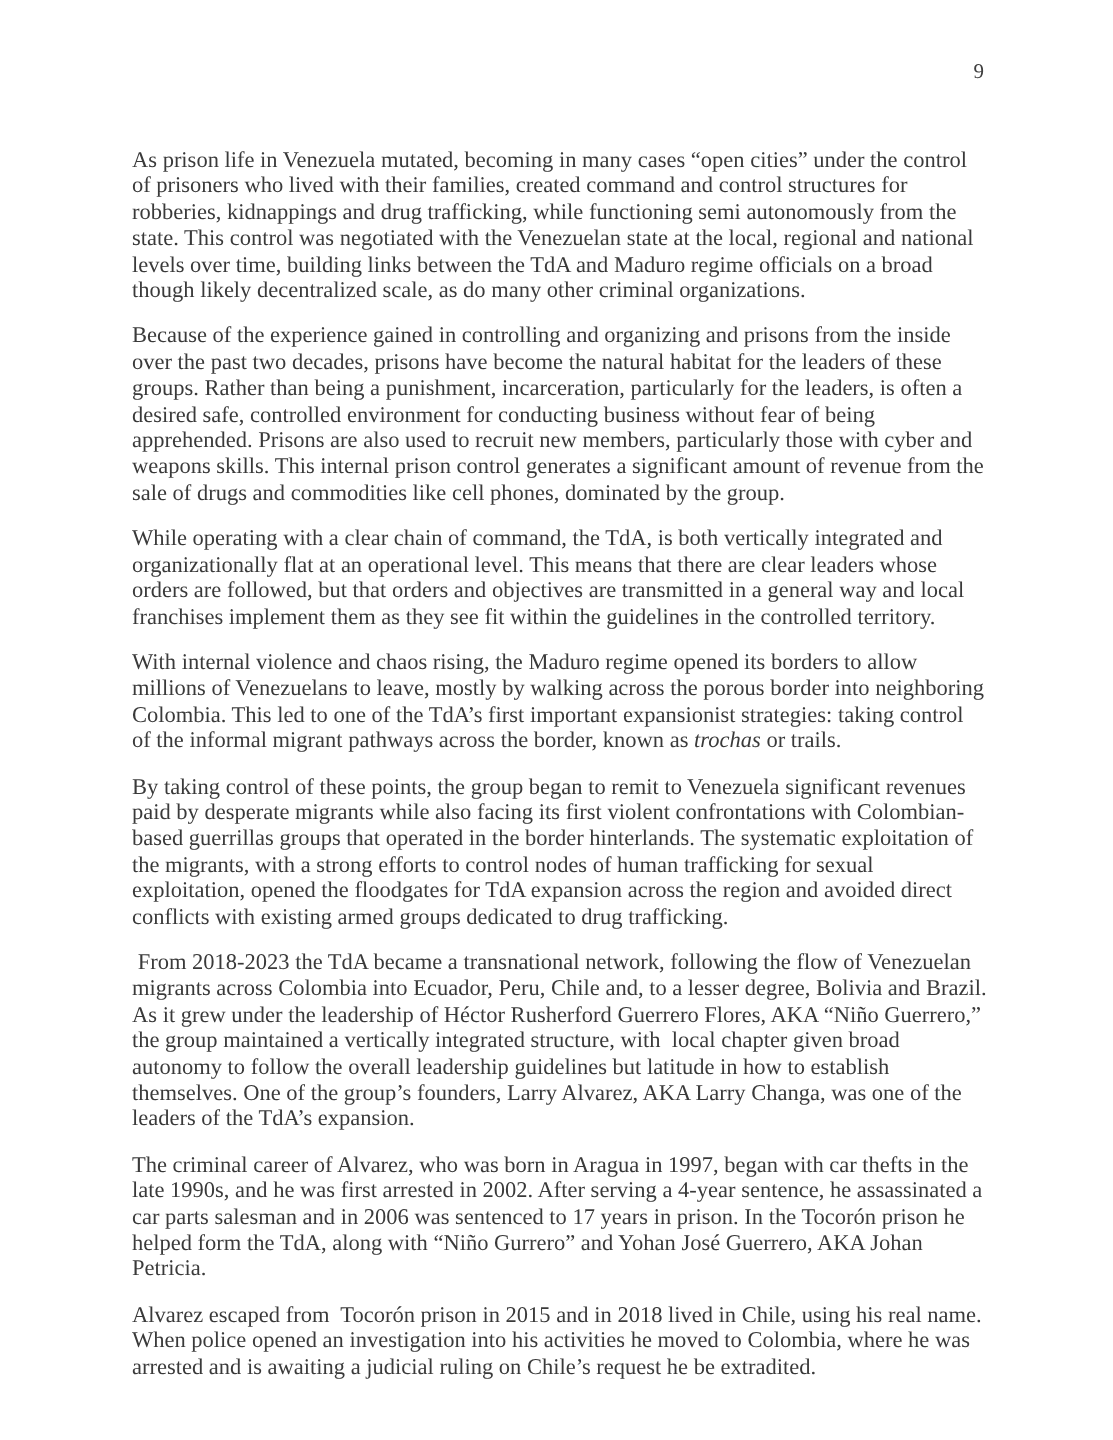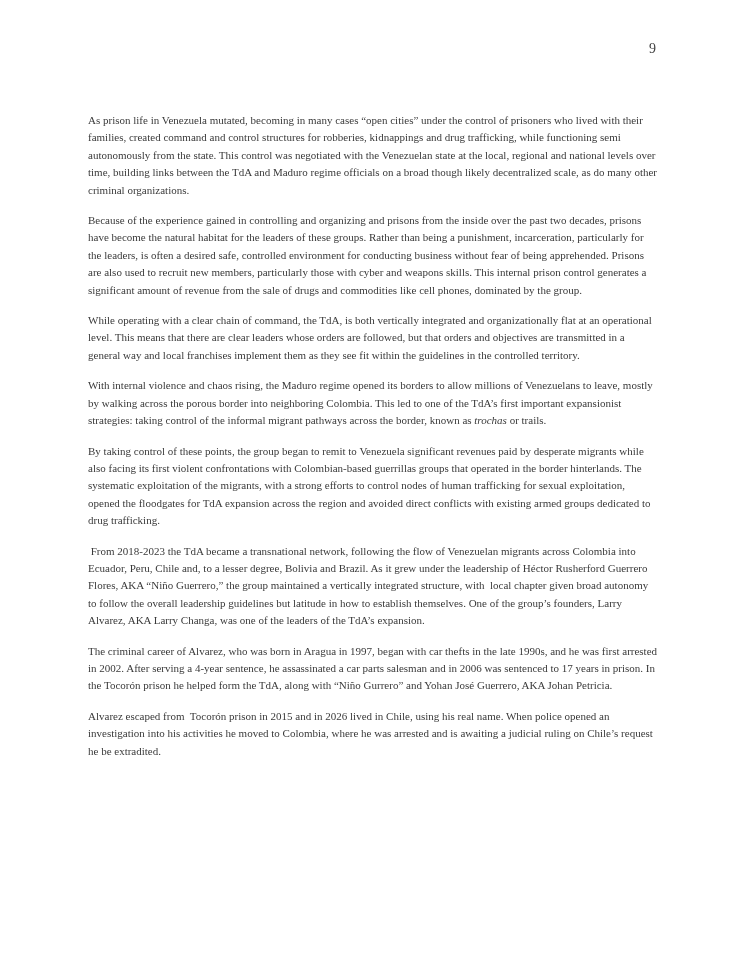--- a/index.html
+++ b/index.html
@@ -19,24 +19,24 @@
   .page-number {
     position: absolute;
     top: 40px;
     right: 86px;
     font-size: 14px;
     line-height: 17px;
     color: #3f3f3f;
   }
   .body-text {
     position: absolute;
-    top: 112px;
+    top: 99px;
     left: 88px;
     width: 570px;
-    font-size: 11px;
+    font-size: 15px;
     line-height: 17.4px;
     text-align: left;
   }
   .body-text p {
     margin: 0 0 13px 0;
     white-space: pre-wrap;
   }
   .body-text em {
   }
 </style>
@@ -46,15 +46,15 @@
 <div class="page">
   <div class="page-number">9</div>
   <main class="body-text">
       <p><span>As prison life in Venezuela mutated, becoming in many cases “open cities” under the control of prisoners who lived with their families, created command and control structures for robberies, kidnappings and drug trafficking, while functioning semi autonomously from the state. This control was negotiated with the Venezuelan state at the local, regional and national levels over time, building links between the TdA and Maduro regime officials on a broad though likely decentralized scale, as do many other criminal organizations.</span></p>
       <p><span>Because of the experience gained in controlling and organizing and prisons from the inside over the past two decades, prisons have become the natural habitat for the leaders of these groups. Rather than being a punishment, incarceration, particularly for the leaders, is often a desired safe, controlled environment for conducting business without fear of being apprehended. Prisons are also used to recruit new members, particularly those with cyber and weapons skills. This internal prison control generates a significant amount of revenue from the sale of drugs and commodities like cell phones, dominated by the group.</span></p>
       <p><span>While operating with a clear chain of command, the TdA, is both vertically integrated and organizationally flat at an operational level. This means that there are clear leaders whose orders are followed, but that orders and objectives are transmitted in a general way and local franchises implement them as they see fit within the guidelines in the controlled territory.</span></p>
       <p><span>With internal violence and chaos rising, the Maduro regime opened its borders to allow millions of Venezuelans to leave, mostly by walking across the porous border into neighboring Colombia. This led to one of the TdA’s first important expansionist strategies: taking control of the informal migrant pathways across the border, known as </span><em>trochas</em><span> or trails.</span></p>
       <p><span>By taking control of these points, the group began to remit to Venezuela significant revenues paid by desperate migrants while also facing its first violent confrontations with Colombian-based guerrillas groups that operated in the border hinterlands. The systematic exploitation of the migrants, with a strong efforts to control nodes of human trafficking for sexual exploitation, opened the floodgates for TdA expansion across the region and avoided direct conflicts with existing armed groups dedicated to drug trafficking.</span></p>
       <p><span> From 2018-2023 the TdA became a transnational network, following the flow of Venezuelan migrants across Colombia into Ecuador, Peru, Chile and, to a lesser degree, Bolivia and Brazil. As it grew under the leadership of Héctor Rusherford Guerrero Flores, AKA “Niño Guerrero,” the group maintained a vertically integrated structure, with  local chapter given broad autonomy to follow the overall leadership guidelines but latitude in how to establish themselves. One of the group’s founders, Larry Alvarez, AKA Larry Changa, was one of the leaders of the TdA’s expansion.</span></p>
       <p><span>The criminal career of Alvarez, who was born in Aragua in 1997, began with car thefts in the late 1990s, and he was first arrested in 2002. After serving a 4-year sentence, he assassinated a car parts salesman and in 2006 was sentenced to 17 years in prison. In the Tocorón prison he helped form the TdA, along with “Niño Gurrero” and Yohan José Guerrero, AKA Johan Petricia.</span></p>
-      <p><span>Alvarez escaped from  Tocorón prison in 2015 and in 2026 lived in Chile, using his real name. When police opened an investigation into his activities he moved to Colombia, where he was arrested and is awaiting a judicial ruling on Chile’s request he be extradited.</span></p>
+      <p><span>Alvarez escaped from  Tocorón prison in 2015 and in 2018 lived in Chile, using his real name. When police opened an investigation into his activities he moved to Colombia, where he was arrested and is awaiting a judicial ruling on Chile’s request he be extradited.</span></p>
     </main>
 </div>
 
 </body></html>

